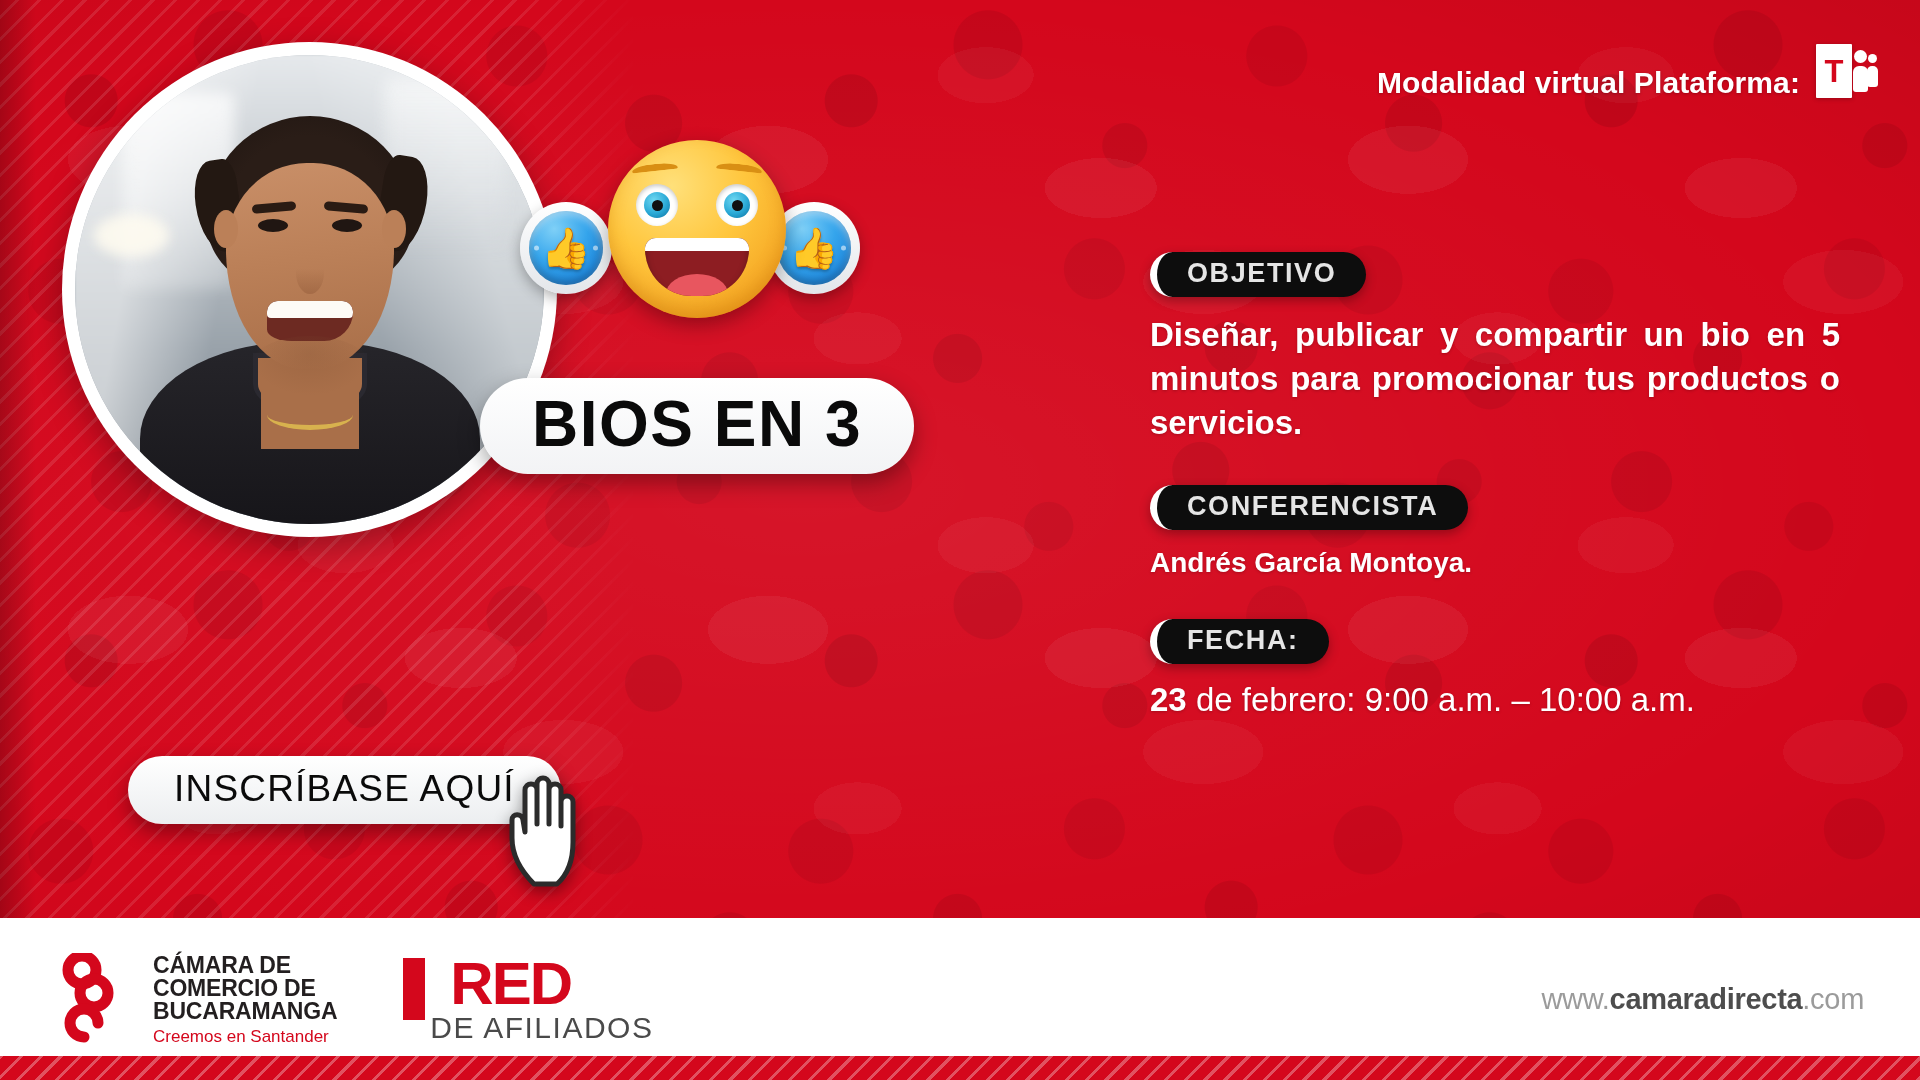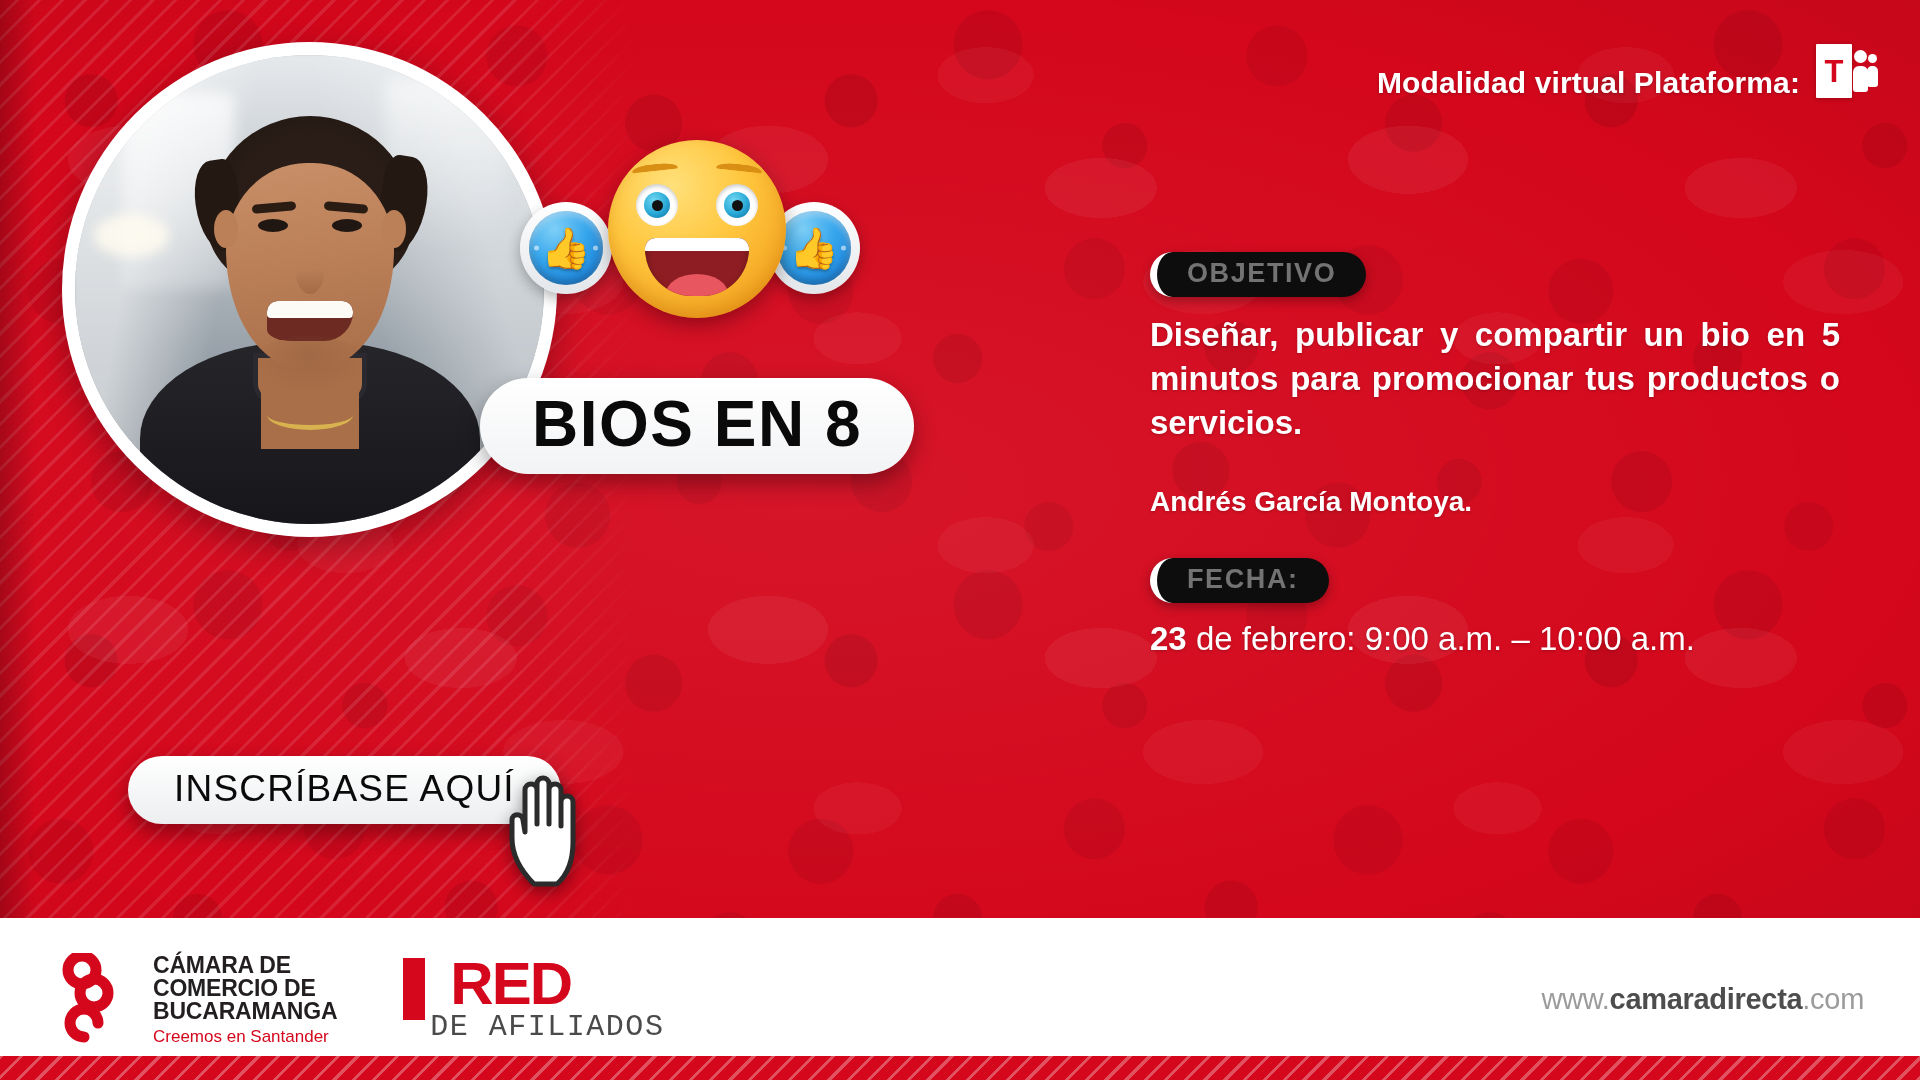--- a/index.html
+++ b/index.html
@@ -347,21 +347,21 @@
   
   .info { position:absolute; left:1150px; top:252px; width:690px; z-index:18; }
   .label-chip {
     display:inline-flex; align-items:center;
     background:#0d0d0d; border-radius:26px;
     padding:8px 30px 10px; margin-bottom:16px;
     border-left:7px solid #ffffff;
     box-shadow:0 4px 11px rgba(0,0,0,.30);
   }
   .label-chip span {
-    color:#737373; font-size:27px; font-weight:bold; letter-spacing:1.6px;
+    color:#e5e5e5; font-size:27px; font-weight:bold; letter-spacing:1.6px;
     line-height:1; white-space:nowrap;
   }
   .info-body {
     color:#fff; font-size:33px; line-height:1.33;
     text-align:justify; font-weight:bold;
     text-shadow:0 1px 3px rgba(0,0,0,.22);
   }
   .speaker {
     color:#fff; font-size:28px; font-weight:bold; line-height:1.2;
     text-shadow:0 1px 3px rgba(0,0,0,.22);
@@ -401,21 +401,20 @@
   .red-bar { width:22px; height:62px; background:#D4071C; margin-right:5px; margin-top:2px; }
   .red-stack { line-height:.92; }
   .red-stack .big {
     display:block; color:#D4071C; font-size:60px; font-weight:bold;
     letter-spacing:-2px;
     margin-left:20px;
   }
   .red-stack .small {
     display:block; color:#4a4a4a; font-size:30px; letter-spacing:1.5px;
     margin-top:3px;
-    font-family:Liberation Mono, monospace;
   }
   .site { margin-left:auto; margin-right:56px; font-size:29px; letter-spacing:-.3px; }
   .site .dim { color:#9b9b9b; }
   .site .strong { color:#4d4d4d; font-weight:bold; }
 </style>
 </head>
 <body>
 
 <div class="stage">
   <div class="bg-texture"></div>
@@ -484,21 +483,21 @@
           <i></i>
         </div>
       <div class="sm-mouth">
         <div class="upper"></div>
         <div class="tongue"></div>
       </div>
     </div>
   </div>
 
   <div class="pill-title">
-    <span>BIOS EN 8</span>
+    <span>BIOS EN 3</span>
   </div>
 
   <div class="cta">
     <span>INSCRÍBASE AQUÍ</span>
   </div>
   <svg class="cursor-hand" viewBox="0 0 110 118">
     <path d="M34 112 C20 98 12 82 12 66 L12 48 C12 41 22 41 23 48 L25 60 L25 18
              C25 10 37 10 37 18 L37 52 L37 12 C37 4 49 4 49 12 L49 52 L49 18
              C49 10 61 10 61 18 L61 54 L61 30 C61 22 73 22 73 30 L73 70
              C73 90 66 104 57 112 Z" fill="#ffffff" stroke="#2b2b2b" stroke-width="5" stroke-linejoin="round"></path>
@@ -507,20 +506,23 @@
   <div class="info">
 
     <div class="blk">
       <div class="label-chip">
         <span>OBJETIVO</span>
       </div>
       <div class="info-body">Diseñar, publicar y compartir un bio en 5 minutos para promocionar tus productos o servicios.</div>
     </div>
 
     <div class="blk">
+      <div class="label-chip">
+        <span>CONFERENCISTA</span>
+      </div>
       <div class="speaker">Andrés García Montoya.</div>
     </div>
 
     <div class="blk">
       <div class="label-chip">
         <span>FECHA:</span>
       </div>
       <div class="date-line"><b>23</b><span> de febrero:  9:00 a.m. – 10:00 a.m.</span></div>
     </div>
 

